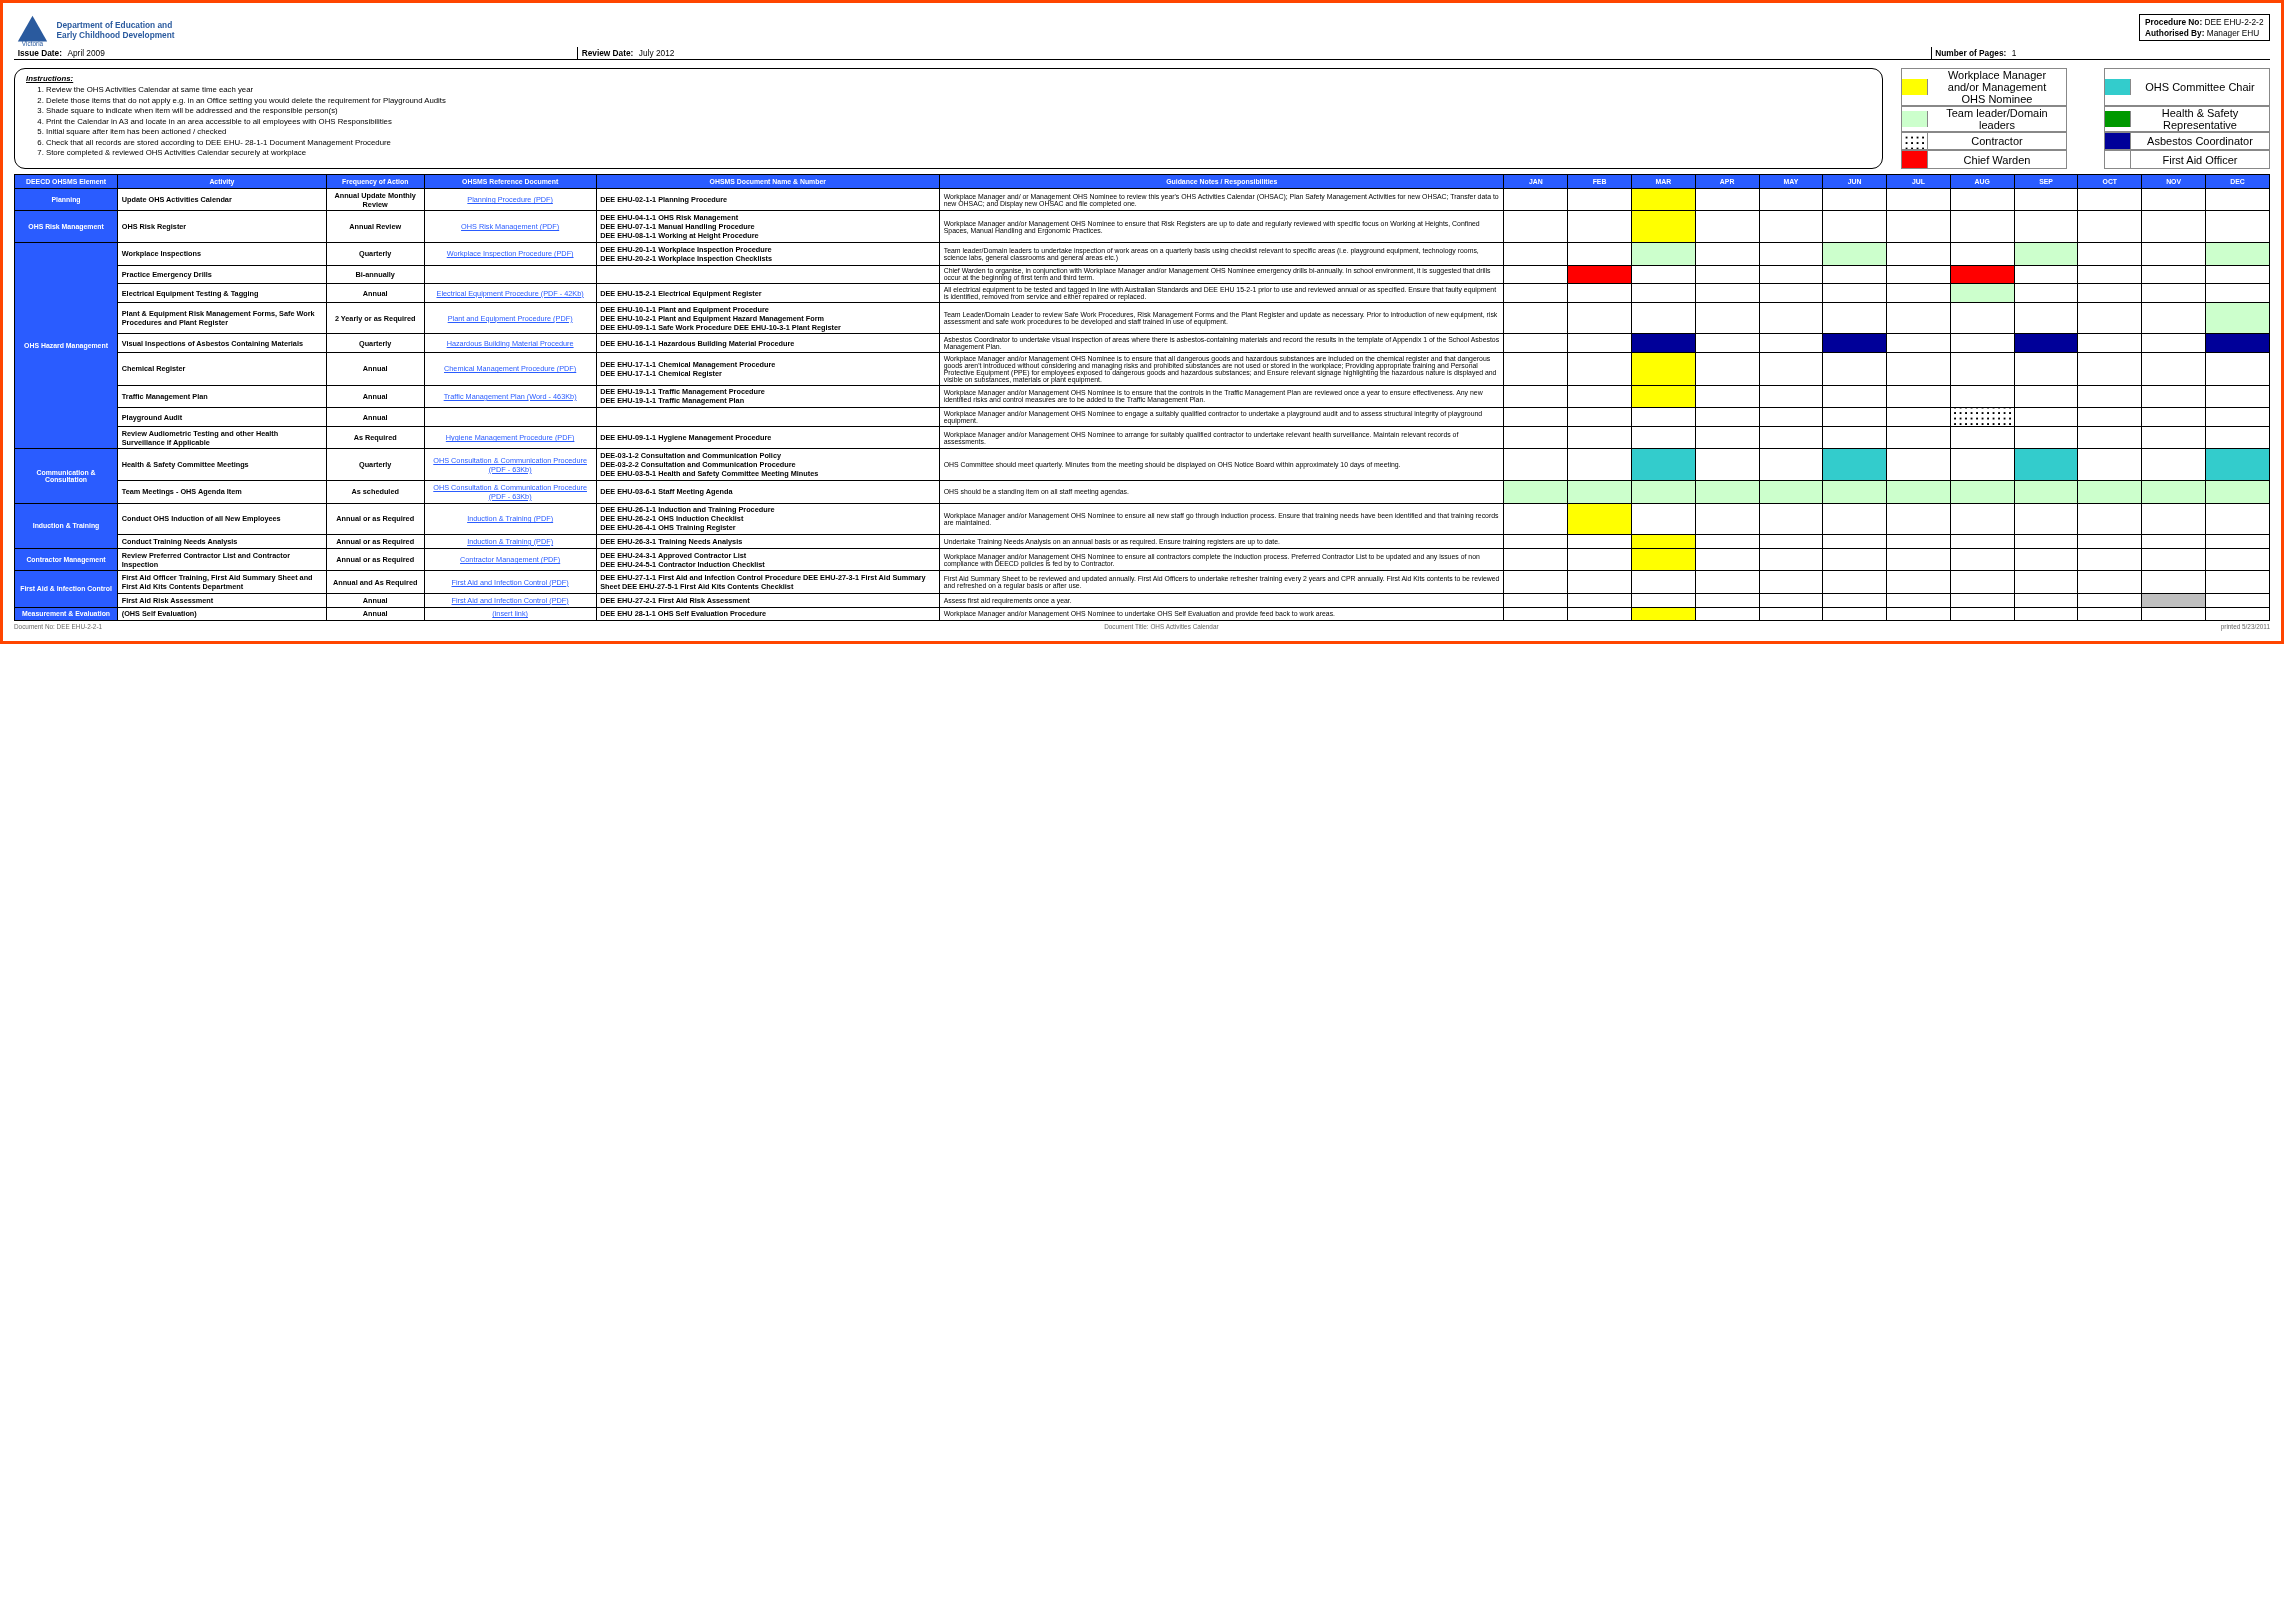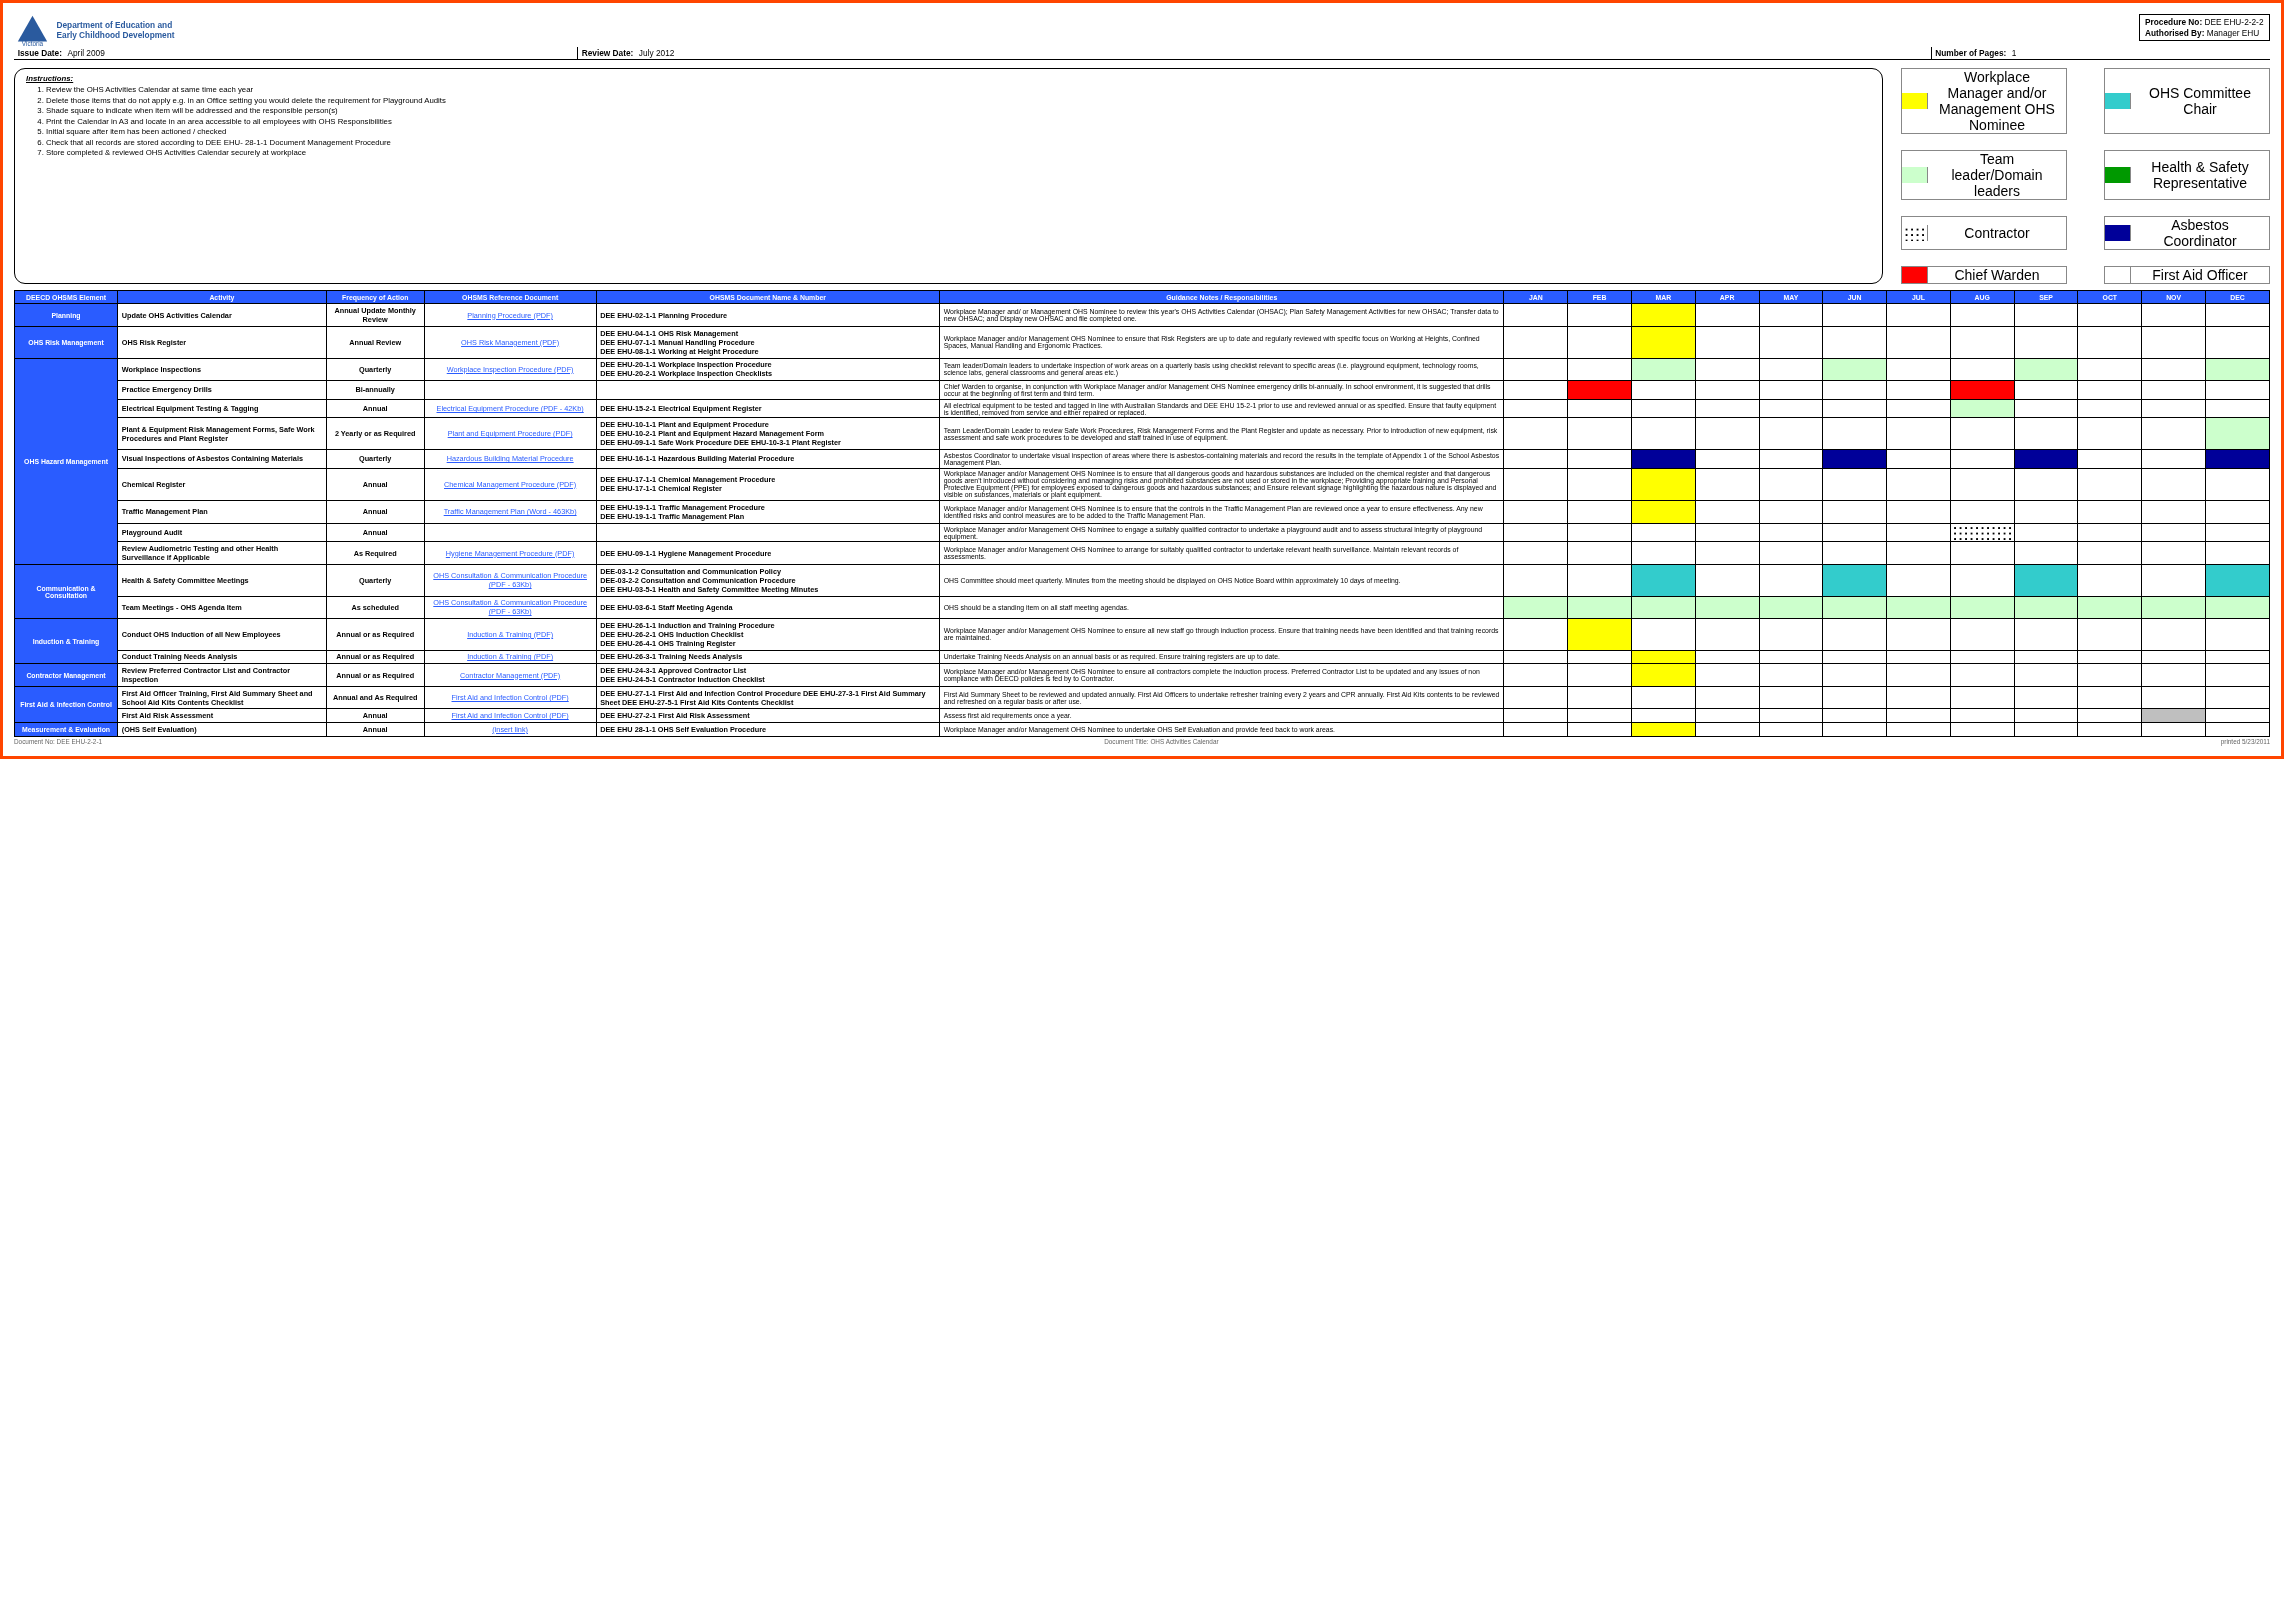--- a/index.html
+++ b/index.html
@@ -18,21 +18,21 @@
 .meta-cell { border-right: 0.9px solid #000; padding: 0.9px 3.7px; font-size: 8.3px; display: flex; align-items: flex-start; }
 .meta-cell .lbl { font-weight: bold; margin-right: 5.5px; }
 .meta-cell:last-child { border-right: none; }
 
 .instructions-wrap { display: flex; gap: 18.4px; margin: 5.5px 0; }
 .instructions-box { border: 0.9px solid #000; border-radius: 11px; padding: 5.5px 11px; flex: 1; font-size: 7.8px; }
 .instructions-box .lbl { font-style: italic; text-decoration: underline; font-weight: bold; }
 .instructions-box ol { margin-left: 20px; margin-top: 1.8px; }
 .instructions-box li { line-height: 1.35; }
 
-.legend { display: grid; grid-template-columns: repeat(2, auto); gap: 16px 37px; font-size: 14px; }
+.legend { display: grid; grid-template-columns: repeat(2, auto); gap: 0 37px; font-size: 11px; }
 .legend-row { display: flex; align-items: center; border: 0.9px solid #888; }
 .legend-sw { width: 26px; height: 16.5px; border-right: 0.9px solid #888; flex: none; }
 .legend-lbl { padding: 0 7.3px; width: 138px; text-align: center; }
 
 table.main { border-collapse: collapse; width: 100%; table-layout: fixed; font-size: 7.3px; }
 table.main th, table.main td { border: 0.9px solid #000; vertical-align: middle; }
 table.main th { background: #2a5cff; color: #fff; font-weight: bold; text-align: center; padding: 2.8px 1.8px; font-size: 6.9px; }
 col.element { width: 4.2%; }
 col.activity { width: 8.5%; }
 col.freq { width: 4%; }
@@ -506,21 +506,21 @@
         <td class="month "></td>
         <td class="month "></td>
         <td class="month "></td>
         <td class="month "></td>
         <td class="month "></td>
         <td class="month "></td>
         <td class="month "></td>
       </tr>
       <tr>
         <td class="blue-cat" rowspan="2">First Aid &amp; Infection Control</td>
-        <td class="activity">First Aid Officer Training, First Aid Summary Sheet and School Aid Kits Contents Checklist</td>
+        <td class="activity">First Aid Officer Training, First Aid Summary Sheet and First Aid Kits Contents Department</td>
         <td class="freq">Annual and As Required</td>
         <td class="refdoc"><a href="#">First Aid and Infection Control (PDF)</a></td>
         <td class="docnum" style="white-space: pre-line;">DEE EHU-27-1-1 First Aid and Infection Control Procedure   DEE EHU-27-3-1 First Aid Summary Sheet   DEE EHU-27-5-1 First Aid Kits Contents Checklist</td>
         <td class="guidance">First Aid Summary Sheet to be reviewed and updated annually. First Aid Officers to undertake refresher training every 2 years and CPR annually. First Aid Kits contents to be reviewed and refreshed on a regular basis or after use.</td>
         <td class="month "></td>
         <td class="month "></td>
         <td class="month "></td>
         <td class="month "></td>
         <td class="month "></td>
         <td class="month "></td>

